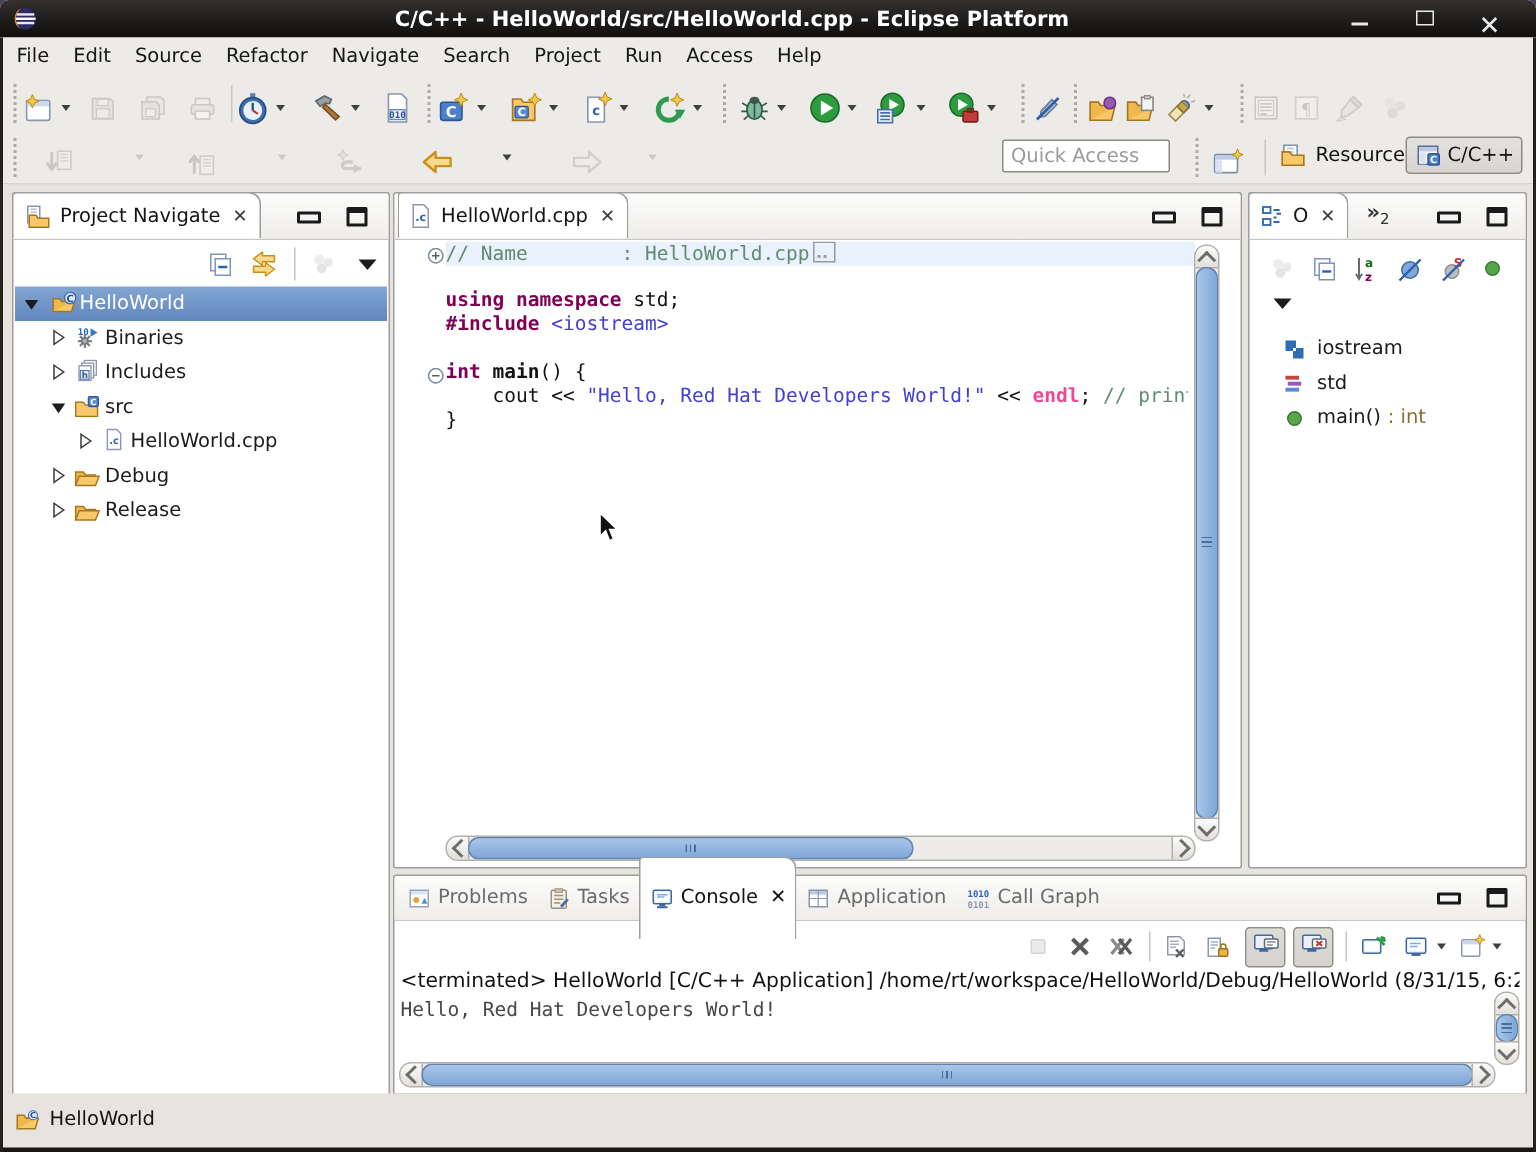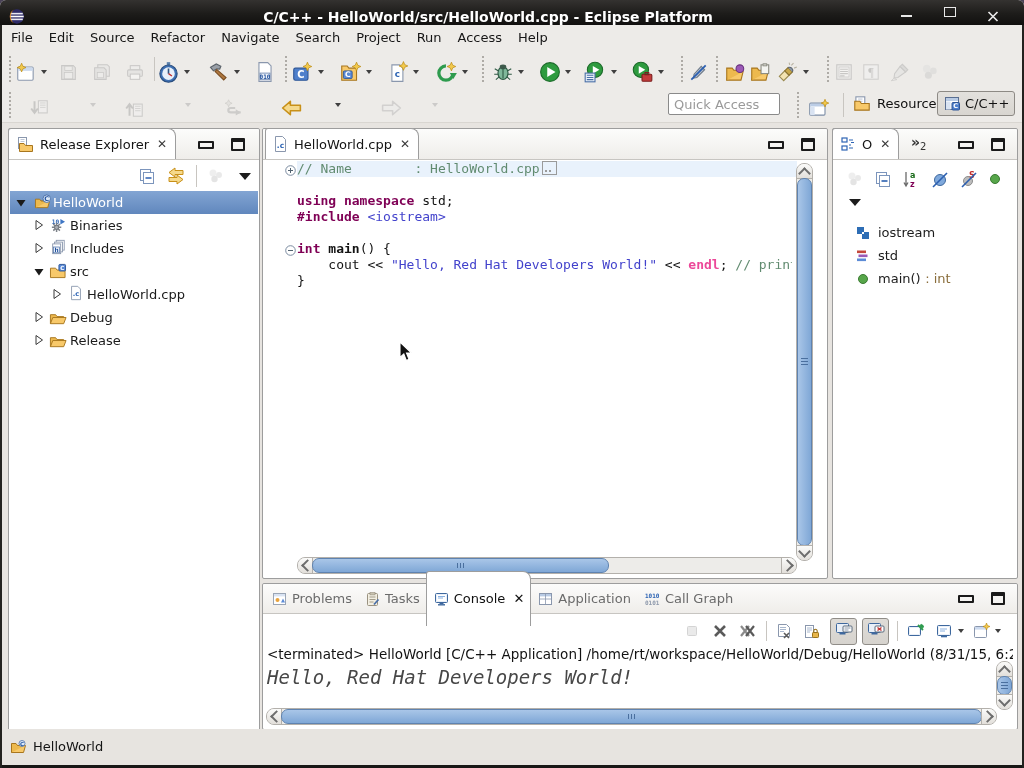--- a/index.html
+++ b/index.html
@@ -1,21 +1,21 @@
 <!DOCTYPE html>
 <html><head>
 <meta charset="utf-8">
 <style>
   html,body{margin:0;padding:0;}
   body{width:1024px;height:768px;overflow:hidden;font-family:"DejaVu Sans","Liberation Sans",sans-serif;background:#4a4257;}
   .window{position:absolute;left:0;top:0;width:1024px;height:768px;background:#E7E4E0;border-radius:6px 6px 0 0;overflow:hidden;}
   
   .titlebar{position:absolute;left:0;top:0;width:1024px;height:25px;
     background:linear-gradient(#343230,#1d1c1a 55%,#11100f);border-radius:5px 5px 0 0;
-    display:flex;align-items:flex-end;}
+    display:flex;align-items:center;}
   .titlebar .logo{margin-left:7px;width:18px;height:17px;}
   .titlebar .title{position:absolute;left:0;right:48px;text-align:center;color:#fff;
     font-size:14px;font-weight:bold;}
   .winbtns{position:absolute;left:901px;top:0;height:25px;display:flex;align-items:center;gap:31px;}
   .winbtn{width:12px;height:11px;position:relative;}
   
   .menubar{position:absolute;left:0;top:25px;width:1024px;height:25px;background:#EDEBE8;
     display:flex;align-items:center;font-size:13px;color:#161616;}
   .menubar .mitem{padding:3px 8px;}
   .menubar .mitem:first-child{margin-left:3px;}
@@ -105,21 +105,21 @@
   .orow{position:absolute;left:0;right:0;height:23px;display:flex;align-items:center;font-size:13px;color:#1b1b1b;}
   .otype{color:#8A6E3C;}
   
   .ctabs{position:absolute;left:0;top:0;right:0;height:29px;border-radius:2px 2px 0 0;
     background:linear-gradient(#FCFCFB,#EFEDEA);border-bottom:1px solid #c7c5c1;
     display:flex;align-items:center;font-size:13px;color:#6b6b6b;}
   .ctab{display:flex;align-items:center;gap:4px;padding:12px 6px;height:29px;}
   .ctab.active{background:#fff;border:1px solid #9d9d9d;border-bottom:none;border-radius:3px 8px 0 0;
     color:#101010;margin-top:-1px;height:30px;}
   .ctitle{position:absolute;font-size:13.5px;color:#121212;white-space:nowrap;overflow:hidden;}
-  .cout{position:absolute;font-family:"DejaVu Sans Mono","Liberation Mono",monospace;font-size:19px;color:#474747;white-space:pre;font-style:italic;}
+  .cout{position:absolute;font-family:"DejaVu Sans Mono","Liberation Mono",monospace;font-size:13px;color:#474747;white-space:pre;}
   .pressedbtn{border:1px solid #908d88;background:linear-gradient(#DFDCD7,#D6D3CE);border-radius:3px;}
   
   .statusbar{position:absolute;left:0;top:729px;width:1024px;height:34px;background:#E7E4E0;
     display:flex;align-items:center;font-size:13px;color:#141414;}
   .botborder{position:absolute;left:0;top:765px;width:1024px;height:3px;background:#181715;}
   
   .cursor{position:absolute;left:399px;top:340px;}
 </style>
 </head>
 <body>
@@ -418,21 +418,21 @@
   </div>
 
   <div class="panel" style="left:8px;top:128px;width:250px;height:602px;">
     <div class="phead"></div>
     <div class="ptab" style="left:-1px;">
       <svg width="19" height="17" viewBox="0 0 19 17" style="margin-right:5px">
         <rect x="2.5" y="1.5" width="8" height="11" fill="#fff" stroke="#8a97ad"></rect>
         <path d="M4.5 3.5 h4 M4.5 5.5 h4 M4.5 7.5 h3" stroke="#b8c2d2" stroke-width="0.9"></path>
         <path d="M3.5 15.5 v-8 h4.5 l1.5 2 h7 v6 Z" fill="#F8C96A" stroke="#A8761E"></path>
       </svg>
-      <span>Release Explorer</span>
+      <span>Project Navigate</span>
       <span class="close">✕</span>
     </div>
     <div class="minmax" style="right:14px;">
       <div class="icon-min"></div>
       <div class="icon-max"></div>
     </div>
     <div class="vtoolbar" style="top:34px;right:8px;height:26px;">
       <svg width="18" height="18" viewBox="0 0 18 18">
         <rect x="2.5" y="2.5" width="10" height="11" fill="#fff" stroke="#7C95BC"></rect>
         <rect x="5.5" y="5.5" width="10" height="11" fill="#fff" stroke="#7C95BC"></rect>

